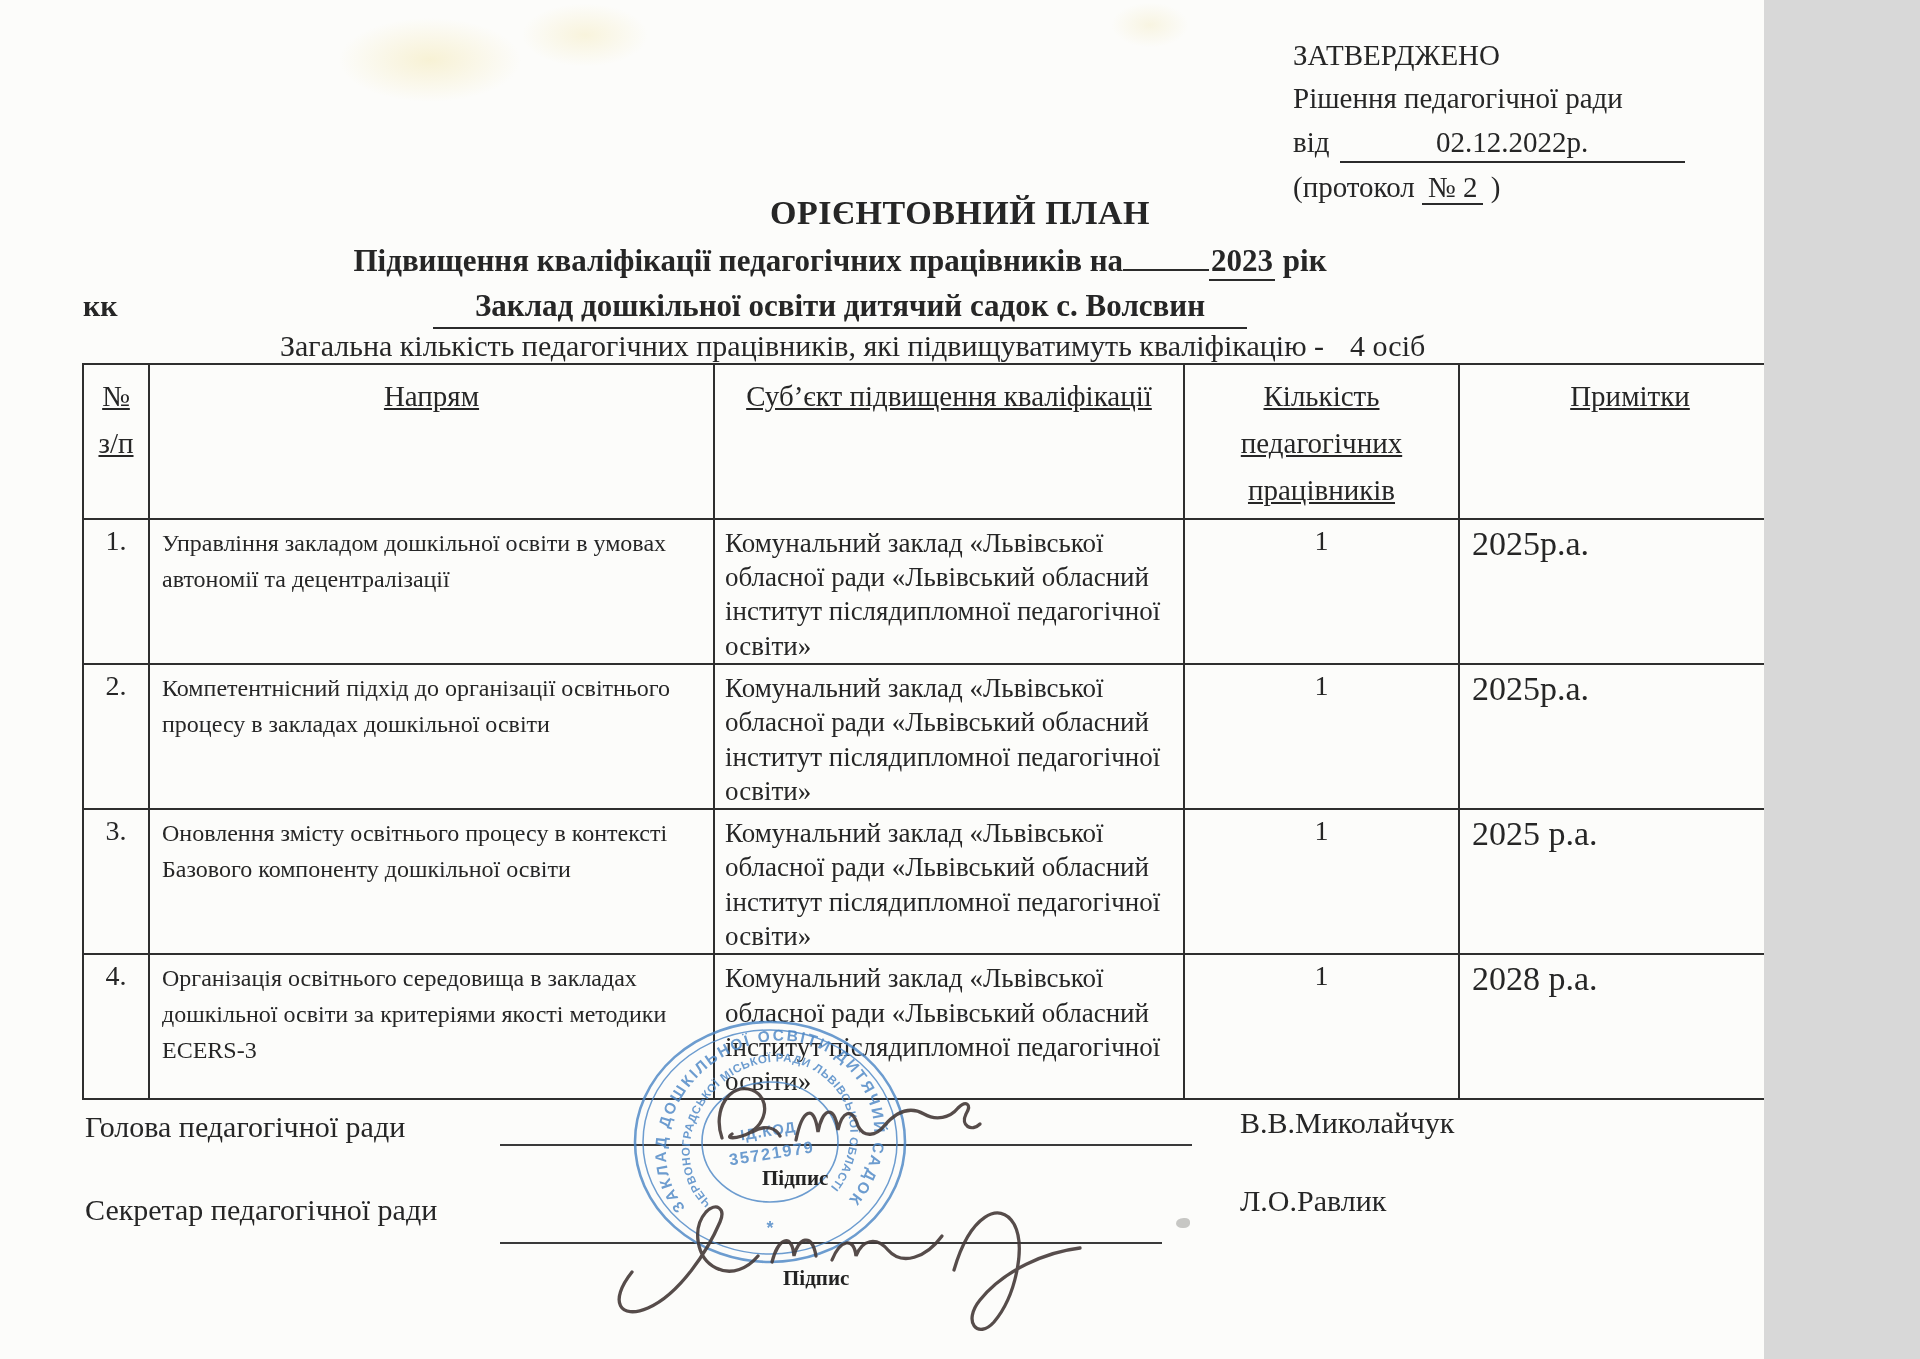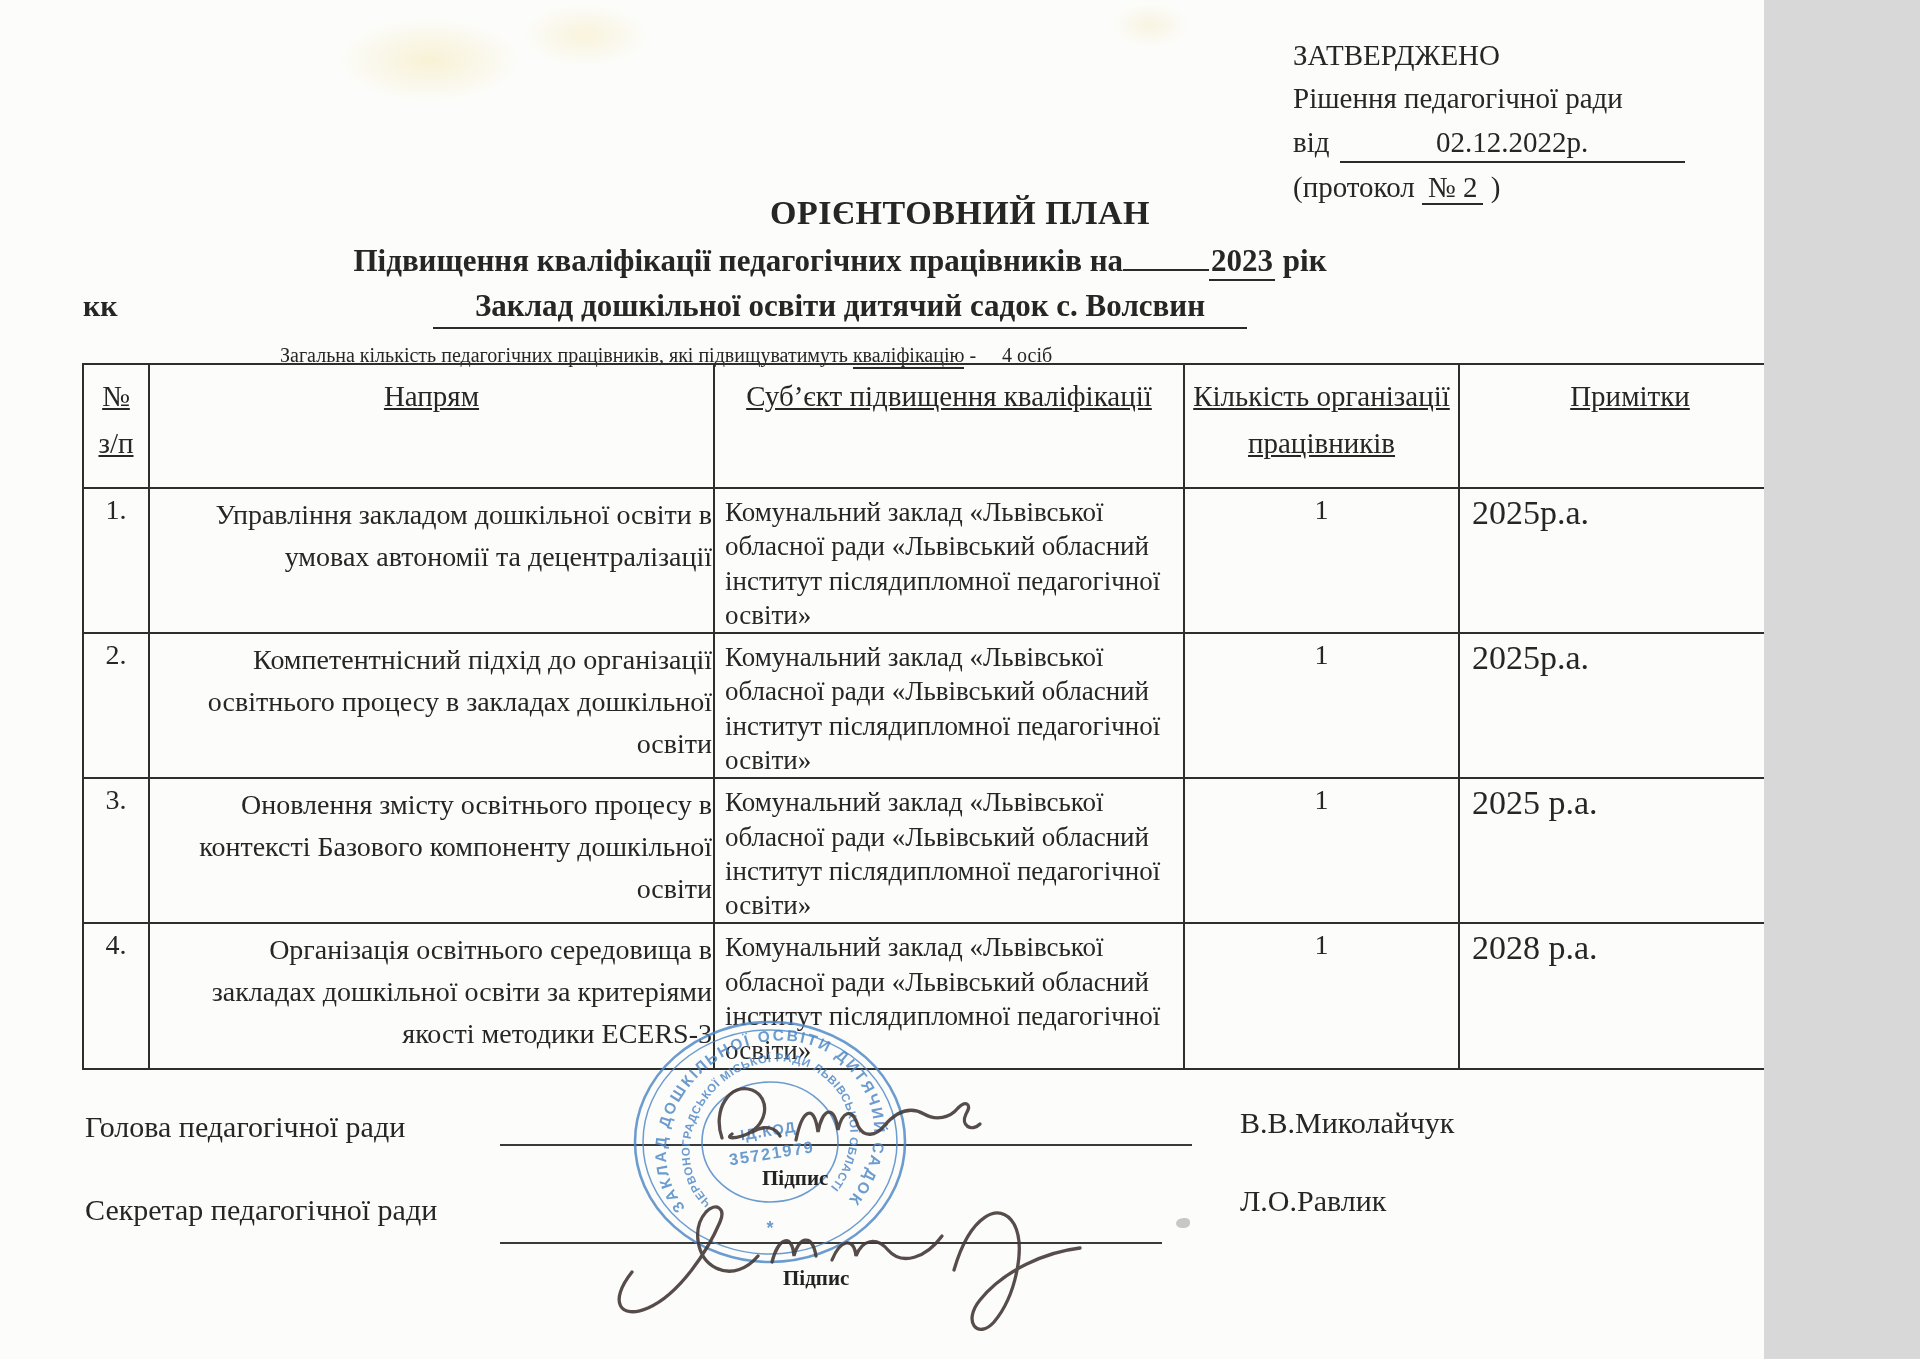--- a/index.html
+++ b/index.html
@@ -20,36 +20,36 @@
   .dateline{display:inline-block;width:345px;border-bottom:2px solid #2b2b2b;text-align:center;margin-left:10px;}
   .proto-num{border-bottom:2px solid #2b2b2b;padding:0 6px;}
   
   .main-title{left:0;top:194px;width:1920px;text-align:center;font-size:34px;font-weight:bold;letter-spacing:.5px;}
   .sub-title{left:60px;top:243px;width:1560px;text-align:center;font-size:31px;font-weight:bold;}
   .inst-line{left:60px;top:288px;width:1560px;text-align:center;font-size:31px;font-weight:bold;}
   .inst-underline{border-bottom:2px solid #2b2b2b;padding:0 42px 4px 42px;}
   .u-gap{display:inline-block;width:86px;border-bottom:2px solid #2b2b2b;}
   .u-year{border-bottom:2px solid #2b2b2b;padding:0 2px 1px 2px;}
   .kk{left:83px;top:289px;font-size:30px;font-weight:bold;}
-  .total-line{left:280px;top:344px;font-size:20px;white-space:nowrap;}
+  .total-line{left:280px;top:329px;font-size:30px;white-space:nowrap;}
   .u-word{border-bottom:2px solid #2b2b2b;padding-bottom:1px;}
   .total-value{margin-left:26px;}
   
   table.plan{position:absolute;left:82px;top:363px;width:1718px;border-collapse:collapse;table-layout:fixed;}
   table.plan col.c0{width:66px;} table.plan col.c1{width:565px;} table.plan col.c2{width:470px;}
   table.plan col.c3{width:275px;} table.plan col.c4{width:342px;}
   table.plan th,table.plan td{border:2px solid #2e2e2e;vertical-align:top;}
   table.plan th{font-weight:normal;font-size:29px;text-align:center;padding:8px 6px 4px;line-height:1.62;}
   table.plan thead tr{height:124px;text-decoration:underline;}
   table.plan tbody tr:nth-child(1){height:141px;}
   table.plan tbody tr:nth-child(2){height:140px;}
   table.plan tbody tr:nth-child(3){height:125px;}
   table.plan tbody tr:nth-child(4){height:122px;}
   td.c0{text-align:center;font-size:28px;padding-top:5px;}
-  td.c1{font-size:28px;line-height:1.5;padding:5px 1px 0 12px;text-align:right;}
+  td.c1{font-size:24px;line-height:1.5;padding:5px 1px 0 12px;}
   td.c2{font-size:27px;line-height:1.27;padding:6px 6px 0 10px;border-radius:15px;}
   td.c3{text-align:center;font-size:28px;padding-top:5px;}
   td.c4{font-size:34px;padding:5px 6px 0 12px;}
   
   .role{left:85px;font-size:30px;}
   .sig-line{height:2px;background:#3a3a3a;z-index:1;}
   .pidpys{font-size:21px;font-weight:bold;z-index:5;color:#232323;}
   .name{left:1240px;font-size:30px;z-index:5;}
   .stamp-svg{left:630px;top:1016px;z-index:2;}
   .sig-svg{left:480px;top:1010px;z-index:4;pointer-events:none;}
@@ -87,21 +87,21 @@
         <col class="c1">
         <col class="c2">
         <col class="c3">
         <col class="c4">
       </colgroup>
     <thead>
         <tr>
           <th class="c0">№ з/п</th>
           <th class="c1">Напрям</th>
           <th class="c2">Суб’єкт підвищення кваліфікації</th>
-          <th class="c3">Кількість організації працівників</th>
+          <th class="c3">Кількість педагогічних працівників</th>
           <th class="c4">Примітки</th>
         </tr>
       </thead>
     <tbody>
         <tr>
           <td class="c0">1.</td>
           <td class="c1">Управління закладом дошкільної освіти в умовах автономії та децентралізації</td>
           <td class="c2">Комунальний заклад «Львівської обласної ради «Львівський обласний інститут післядипломної педагогічної освіти»</td>
           <td class="c3">1</td>
           <td class="c4">2025р.а.</td>

